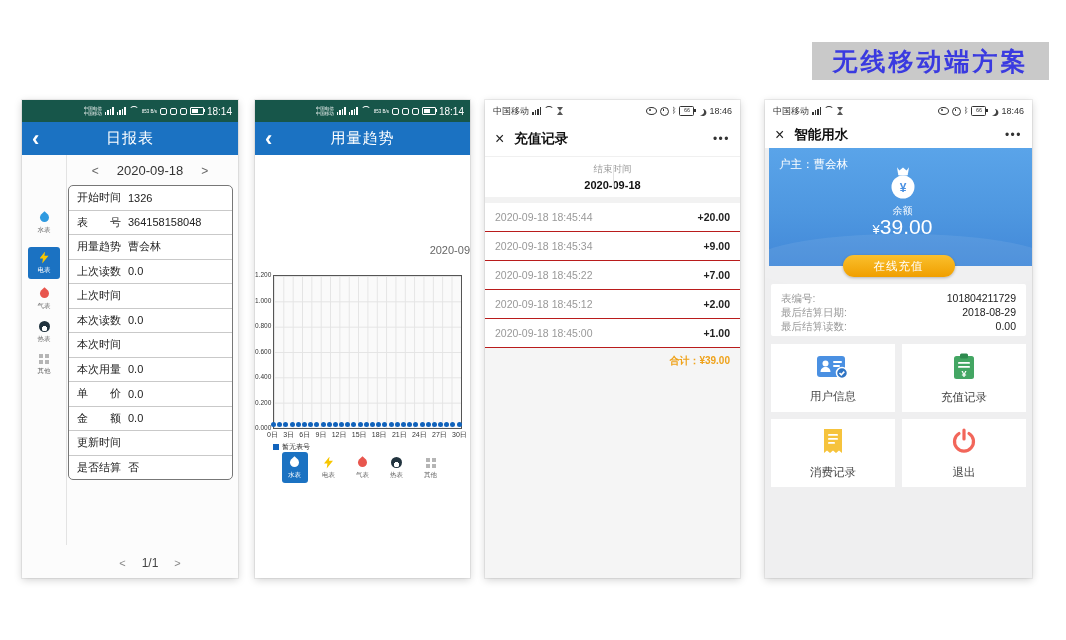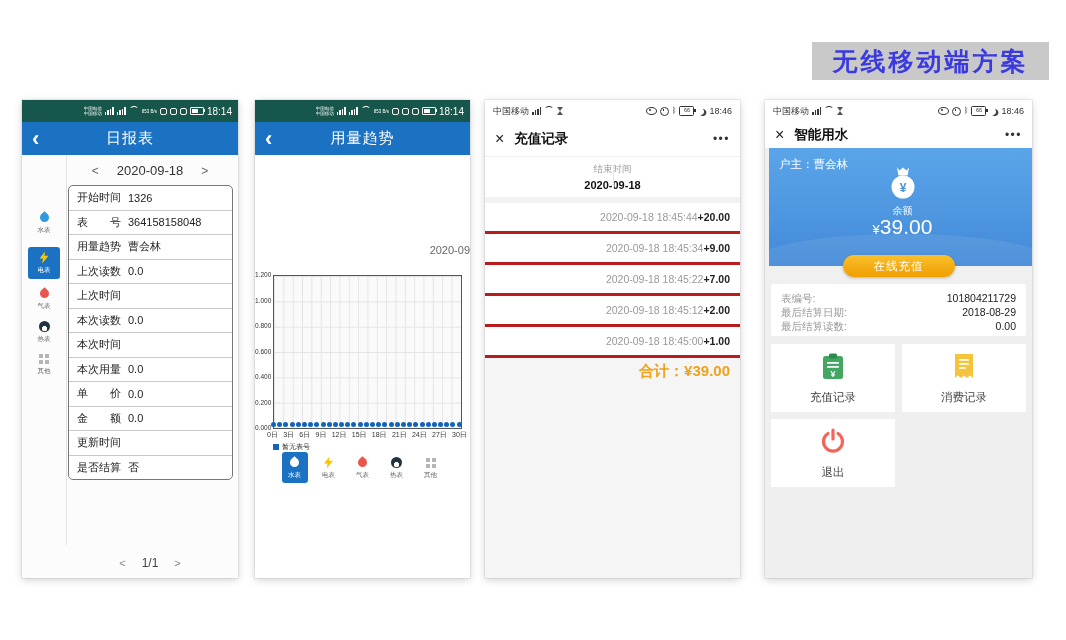--- a/index.html
+++ b/index.html
@@ -115,26 +115,26 @@
   .hdr-close{font-size:16px;color:#222;line-height:1;cursor:pointer;}
   .hdr-title{font-size:13.5px;font-weight:bold;color:#111;}
   .hdr-more{margin-left:auto;font-size:12px;letter-spacing:1.5px;color:#333;cursor:pointer;}
 
   
   .range{height:40px;background:#fff;display:flex;position:relative;border-bottom:6px solid #f2f2f2;}
   .range-col{flex:1;display:flex;flex-direction:column;align-items:center;justify-content:center;gap:3px;cursor:pointer;}
   .range-label{font-size:9.5px;color:#9b9b9b;}
   .range-value{font-size:11px;color:#111;font-weight:bold;}
   .range-div{position:absolute;left:50%;top:8px;bottom:8px;width:1px;background:#e2e2e2;}
-  .rec{height:28px;background:#fff;display:flex;align-items:center;justify-content:flex-end;
-       padding:0 10px;border-bottom:3px solid #b91c1c;font-size:10.5px;}
+  .rec{height:28px;background:#fff;display:flex;align-items:center;justify-content:space-between;
+       padding:0 10px;border-bottom:1px solid #b91c1c;font-size:10.5px;}
   .rec-time{color:#999;}
   .rec-amt{color:#222;font-weight:bold;}
   .total{height:26px;background:#f5f5f5;display:flex;align-items:center;justify-content:flex-end;
-         padding:0 10px;font-size:15px;color:#efa21a;font-weight:bold;}
+         padding:0 10px;font-size:10px;color:#efa21a;font-weight:bold;}
 
   
   .card{position:absolute;left:4px;top:48px;width:100%;height:118px;color:#fff;
         background:linear-gradient(180deg,#5aa4e9 0%,#4e97e0 55%,#4288d8 100%);}
   .card::after{content:"";position:absolute;left:-20px;right:-20px;bottom:-28px;height:60px;border-radius:50%;
                background:rgba(255,255,255,.08);}
   .owner{position:absolute;left:10px;top:9px;font-size:11.5px;}
   .bag{position:absolute;left:50%;top:17px;transform:translateX(-50%);}
   .bal-label{position:absolute;top:56px;width:100%;text-align:center;font-size:10px;opacity:.95;}
   .amount{position:absolute;top:67px;width:100%;text-align:center;font-size:21px;}
@@ -506,20 +506,32 @@
           <span class="info-label">最后结算日期:</span>
           <span class="info-value">2018-08-29</span>
         </div>
         <div class="info-row">
           <span class="info-label">最后结算读数:</span>
           <span class="info-value">0.00</span>
         </div>
       </div>
     <div class="tiles" id="tiles">
         <div class="tile">
+          <span class="tile-icon"><svg width="34" height="28" viewBox="0 0 34 28">
+              <rect x="1" y="3" width="28" height="21" rx="3" fill="#4a90e2"></rect>
+              <circle cx="9.5" cy="10.5" r="3" fill="#fff"></circle>
+              <path d="M4.5 19c0-3 2.2-5 5-5s5 2 5 5z" fill="#fff"></path>
+              <rect x="17" y="8" width="9" height="2" rx="1" fill="#fff"></rect>
+              <rect x="17" y="12" width="7" height="2" rx="1" fill="#fff"></rect>
+              <circle cx="26" cy="20" r="5.5" fill="#2f74c4" stroke="#fff" stroke-width="1.5"></circle>
+              <path d="M23.5 20l1.8 1.8 3-3.2" stroke="#fff" stroke-width="1.6" fill="none"></path>
+            </svg></span>
+          <span class="tile-label">用户信息</span>
+        </div>
+        <div class="tile">
           <span class="tile-icon"><svg width="30" height="30" viewBox="0 0 30 30">
               <rect x="5" y="4" width="20" height="23" rx="2.5" fill="#43a663"></rect>
               <rect x="11" y="1.5" width="8" height="5" rx="1.5" fill="#2e8a4e"></rect>
               <rect x="9" y="10" width="12" height="1.8" rx="0.9" fill="#fff"></rect>
               <rect x="9" y="14" width="12" height="1.8" rx="0.9" fill="#fff"></rect>
               <text x="15" y="24.5" font-size="9" fill="#fff" text-anchor="middle" font-weight="bold">¥</text>
             </svg></span>
           <span class="tile-label">充值记录</span>
         </div>
         <div class="tile">

